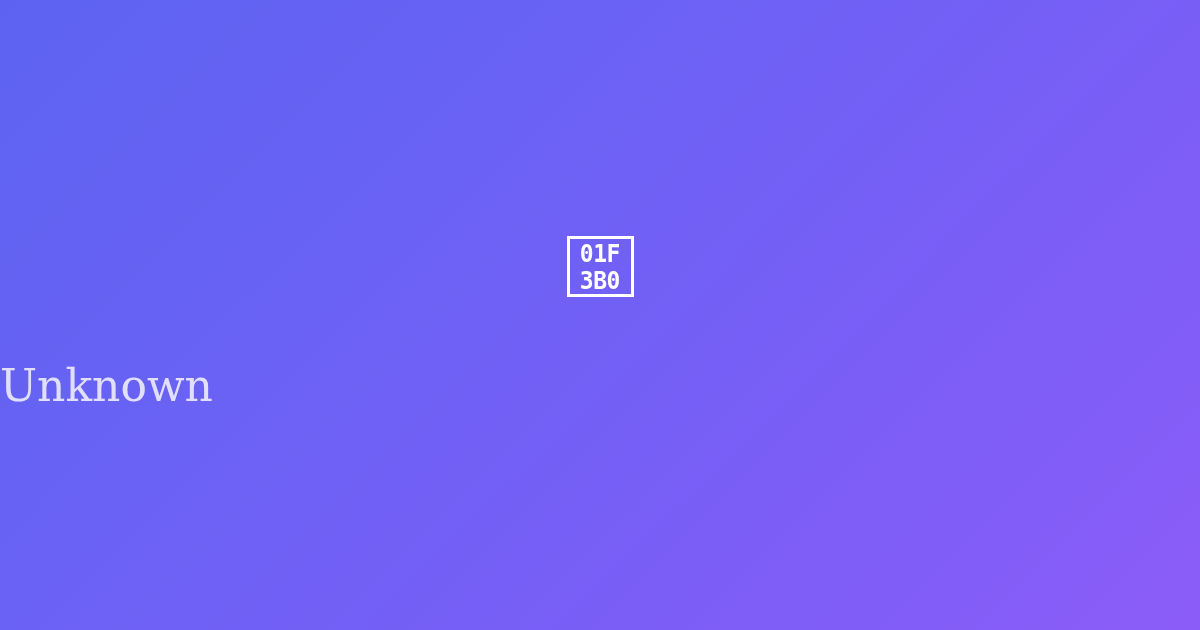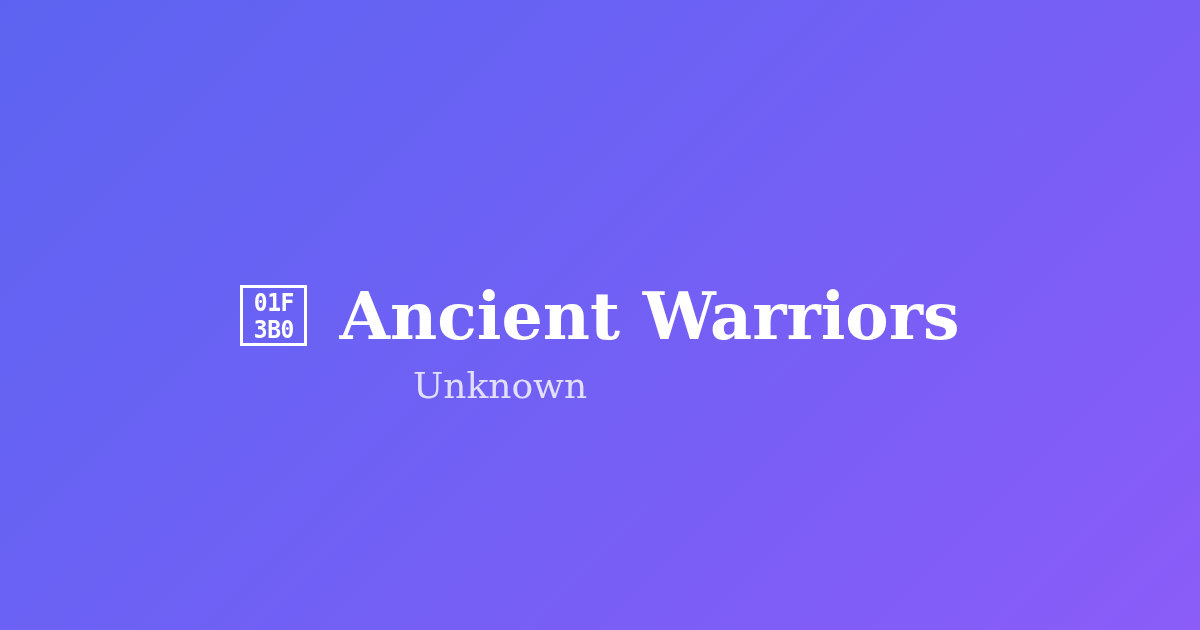--- a/index.html
+++ b/index.html
@@ -72,24 +72,23 @@
     letter-spacing: 0px;
     white-space: nowrap;
   }
 
   
   #provider {
     position: absolute;
     top: 362px;
     left: 0;
     width: 1000px;
-    text-align: center;
     font-family: "DejaVu Serif", "Liberation Serif", serif;
     font-weight: 400;
-    font-size: 36px;
+    font-size: 44px;
     line-height: 48px;
     color: rgba(255,255,255,0.80);
   }
 
   
   #meta {
     position: absolute;
     top: 527px;
     left: 0;
     width: 1200px;
@@ -108,19 +107,18 @@
 
 <div id="card">
 
   <div id="title-row">
 
     <span class="tofu" title="U+1F3B0">
       <span>01F</span>
       <span>3B0</span>
     </span>
 
-    <h1 id="game-title">Ancient Warriors</h1>
   </div>
 
   <div id="provider">Unknown</div>
 
 
 </div>
 
 </body></html>

